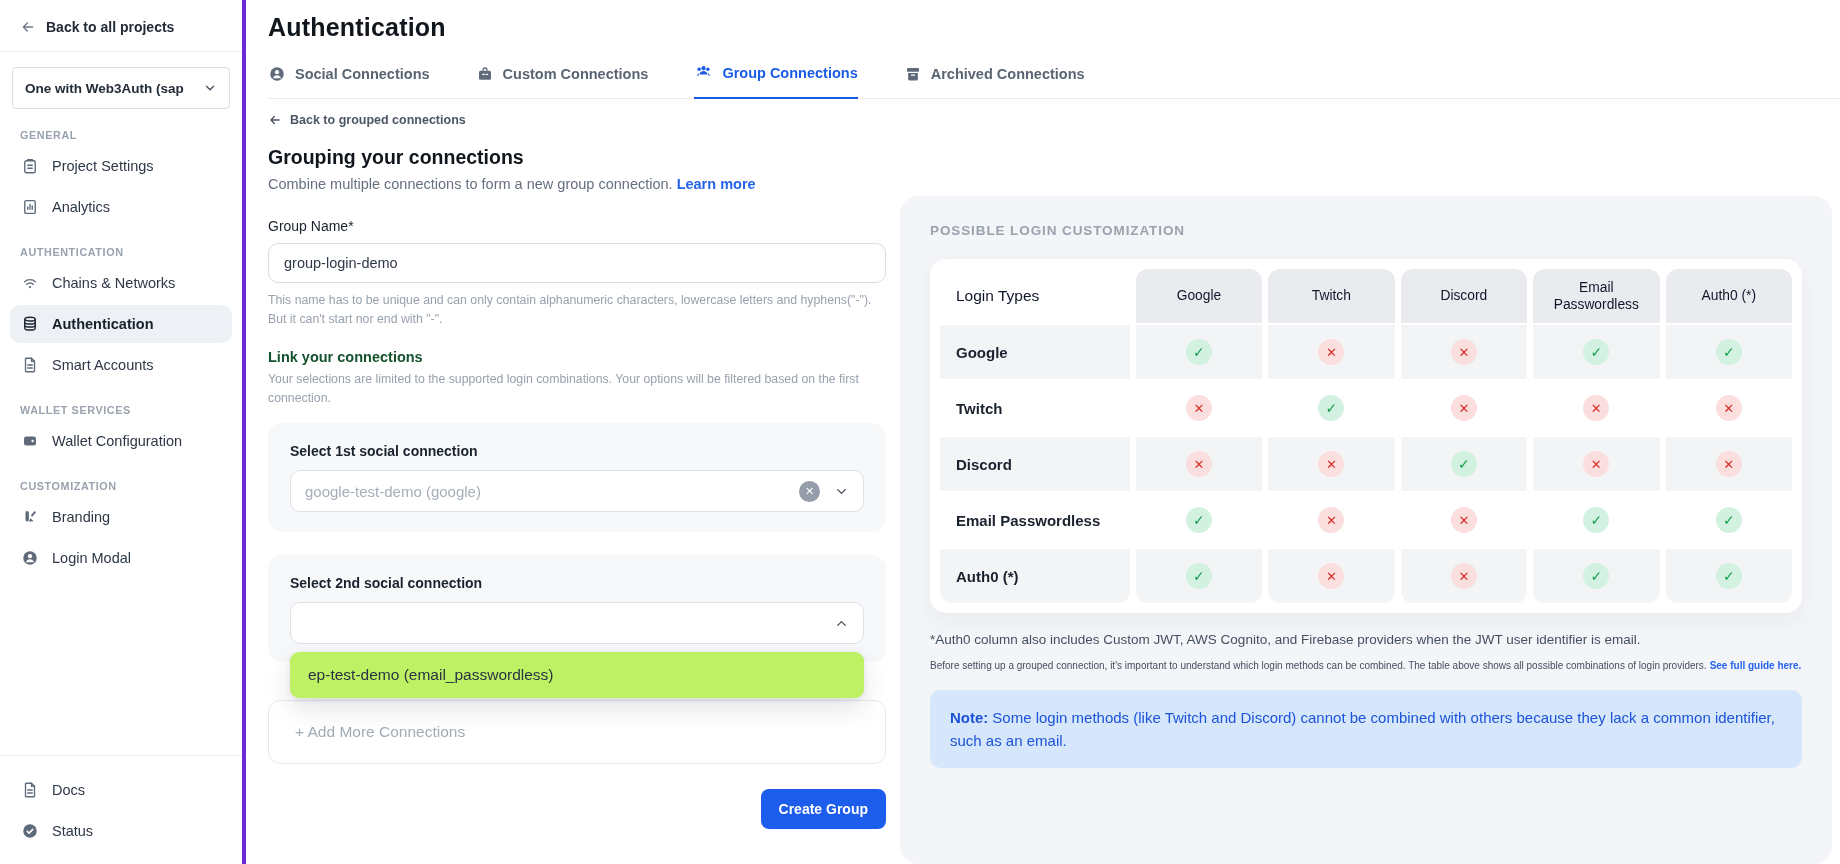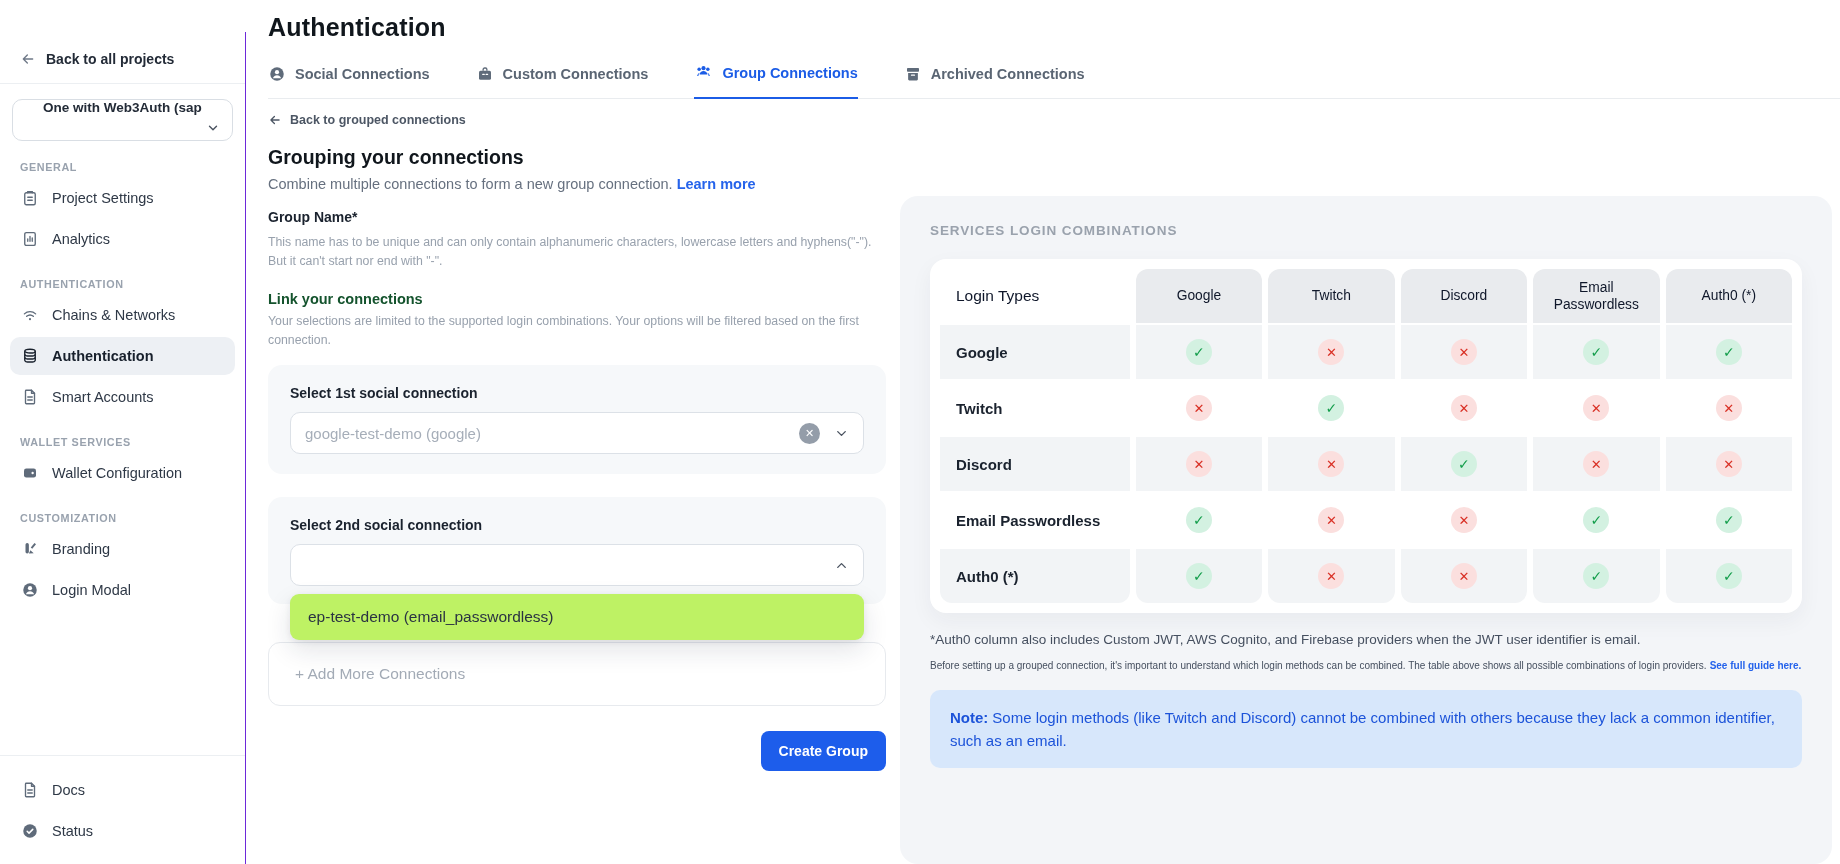--- a/index.html
+++ b/index.html
@@ -1,28 +1,28 @@
 <!DOCTYPE html>
 <html><head>
 <meta charset="utf-8">
 <style>
   * { box-sizing: border-box; margin: 0; padding: 0; }
   html,body { width:1840px; height:864px; overflow:hidden; background:#fff;
     font-family:"Liberation Sans","DejaVu Sans",sans-serif; color:#232b37; }
   .app { display:flex; width:1840px; height:864px; }
 
   
-  .sidebar { width:246px; flex:0 0 246px; border-right:1px solid #6d28d9;
-    display:flex; flex-direction:column; background:#fff;margin-top:32px; }
+  .sidebar { width:246px; flex:0 0 246px; border-right:4px solid #6d28d9;
+    display:flex; flex-direction:column; background:#fff; }
   .back-row { display:flex; align-items:center; gap:10px; padding:19px 20px 16px;
     font-size:14px; font-weight:700; color:#232b37; cursor:pointer; }
   .back-row svg { stroke:#6e7887; }
   .side-divider { border-bottom:1px solid #ecEFf2; border-bottom:1px solid #eceff2; }
-  .proj-select { margin:15px 12px 0; height:42px; border:1px solid #d9dee4; border-radius:10px;
-    display:flex; align-items:center; padding:0 12px; gap:6px; background:#fff; cursor:pointer;flex-direction:column; }
+  .proj-select { margin:15px 12px 0; height:42px; border:1px solid #d9dee4; border-radius:4px;
+    display:flex; align-items:center; padding:0 12px; gap:6px; background:#fff; cursor:pointer; }
   .proj-select .val { font-size:13.5px; font-weight:600; color:#232b37; white-space:nowrap;
     overflow:hidden; max-width:172px; }
   .proj-select svg { margin-left:auto; flex:0 0 auto; stroke:#49525f; }
   .sec-label { margin:20px 20px 3px; font-size:10.8px; font-weight:700; color:#99a2ae;
     letter-spacing:.6px; }
   .side-item { margin:3px 10px 0; padding:10px 11px; border-radius:10px; display:flex;
     align-items:center; gap:13px; font-size:14.5px; font-weight:500; color:#2e3846; cursor:pointer; }
   .side-item svg { stroke:#5f6b7a; fill:none; flex:0 0 auto; }
   .side-item svg .fl { fill:#5f6b7a; stroke:none; }
   .side-item.active { background:#edf0f4; font-weight:700; color:#18202c; }
@@ -44,21 +44,21 @@
   .content { display:flex; flex:1; min-height:0; }
   .form-col { width:618px; flex:0 0 618px; display:flex; flex-direction:column; }
 
   .back-link { margin-top:14px; display:flex; align-items:flex-end; gap:8px; font-size:12.5px;
     font-weight:600; color:#4c5664; cursor:pointer; }
   .back-link svg { stroke:#4c5664; }
   .h2 { margin-top:19px; font-size:19.5px; font-weight:700; color:#10161c; }
   .subtitle { margin-top:7px; font-size:14.5px; color:#66707f; }
   .lnk { color:#2563eb; font-weight:600; text-decoration:none; cursor:pointer; }
   .subtitle .lnk { margin-left:4px; }
-  .fld-label { margin-top:17px; font-size:14px; font-weight:700; color:#1a222e; }
+  .fld-label { margin-top:26px; font-size:14px; font-weight:400; color:#1a222e; }
   .text-input { margin-top:9px; height:40px; width:100%; border:1px solid #d9dee4; border-radius:10px;
     padding:0 15px; font-size:14.5px; color:#2f3846; font-family:inherit; background:#fff; outline:none; }
   .helper { margin-top:8px; font-size:12.3px; line-height:1.55; color:#98a1ad; }
   .sec-head { margin-top:20px; font-size:14.5px; font-weight:700; color:#14532d; }
   .helper2 { margin-top:5px; font-size:12.3px; line-height:1.55; color:#98a1ad; }
 
   .sel-card { margin-top:15px; background:#f6f8fa; border-radius:14px; padding:20px 22px 20px; }
   .sel-card.second { margin-top:23px; padding-bottom:18px; }
   .sel-label { font-size:14px; font-weight:700; color:#1a222e; }
   .select-box { margin-top:11px; height:42px; background:#fff; border:1px solid #dce1e7;
@@ -271,20 +271,21 @@
             </svg>
           <span>Back to grouped connections</span>
         </div>
 
         <div class="h2">Grouping your connections</div>
         <div class="subtitle">
           <span>Combine multiple connections to form a new group connection.</span><a class="lnk">Learn more</a>
         </div>
 
         <div class="fld-label">Group Name*</div>
+        <input class="text-input" type="text" value="group-login-demo" style="">
         <div class="helper">This name has to be unique and can only contain alphanumeric characters, lowercase letters and hyphens("-"). But it can't start nor end with "-".</div>
 
         <div class="sec-head">Link your connections</div>
         <div class="helper2">Your selections are limited to the supported login combinations. Your options will be filtered based on the first connection.</div>
 
         <div class="sel-card">
           <div class="sel-label">Select 1st social connection</div>
           <div class="select-box">
             <span class="ph">google-test-demo (google)</span>
             <span class="icons">
@@ -313,21 +314,21 @@
         </div>
 
         <div class="add-more">
           <span>+ Add More Connections</span>
         </div>
 
         <button class="submit-btn">Create Group</button>
       </div>
 
       <div class="panel">
-        <div class="panel-title">SERVICES LOGIN COMBINATIONS</div>
+        <div class="panel-title">POSSIBLE LOGIN CUSTOMIZATION</div>
 
         <div class="table-card">
           <div class="combo-grid">
               <div class="th first">Login Types</div>
               <div class="th">Google</div>
               <div class="th">Twitch</div>
               <div class="th">Discord</div>
               <div class="th">Email Passwordless</div>
               <div class="th">Auth0 (*)</div>
               <div class="td label stripe">Google</div>

